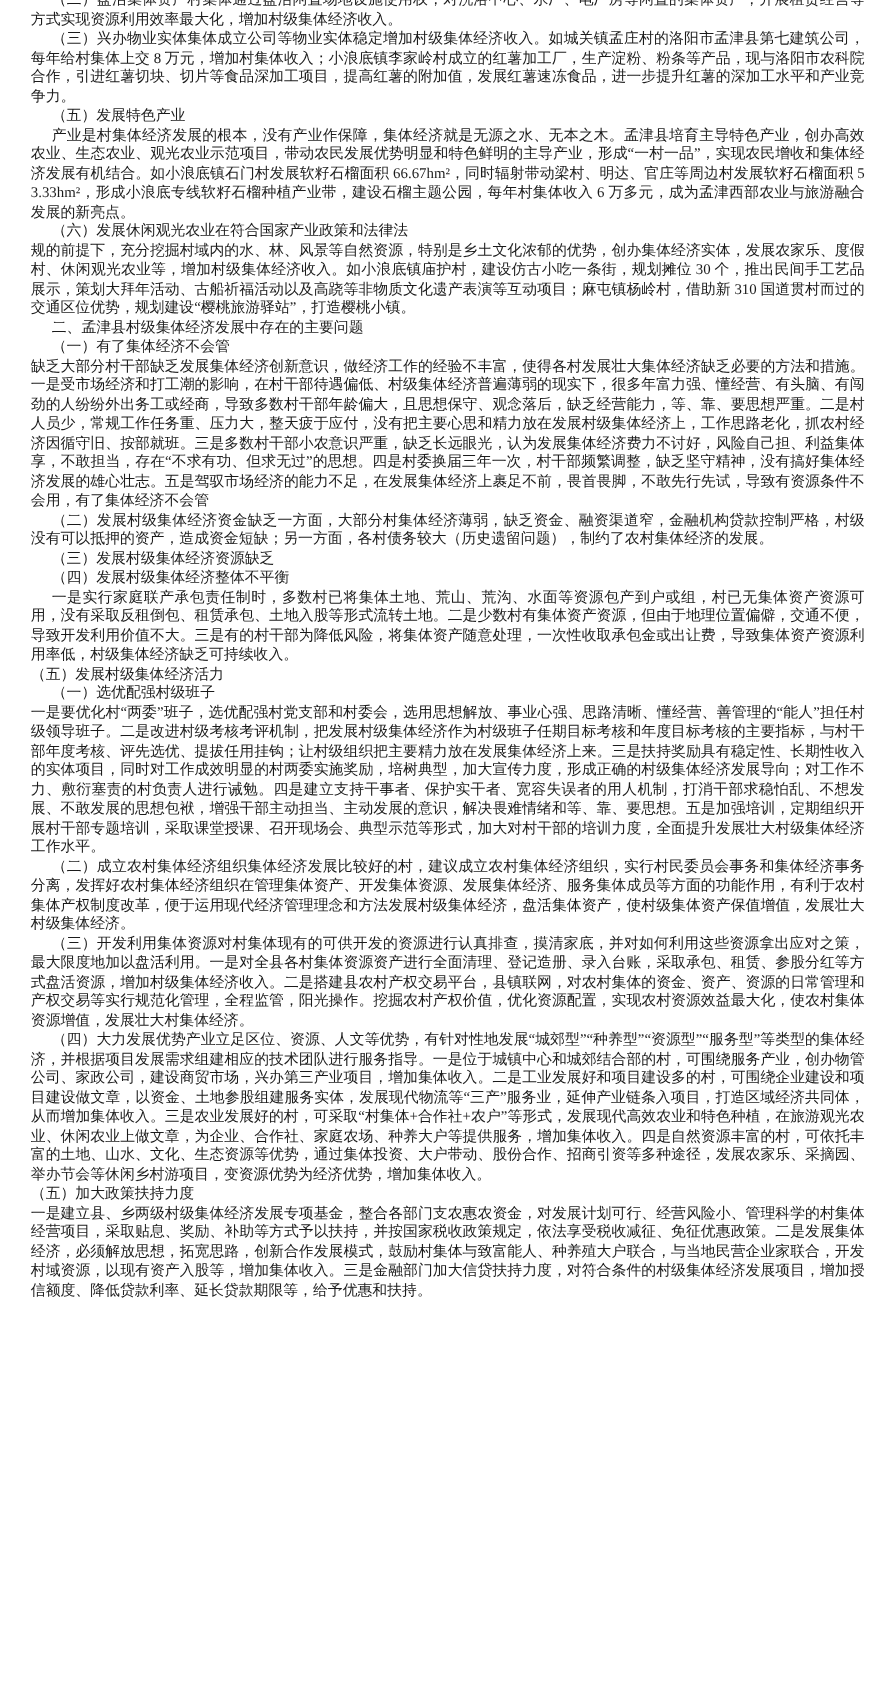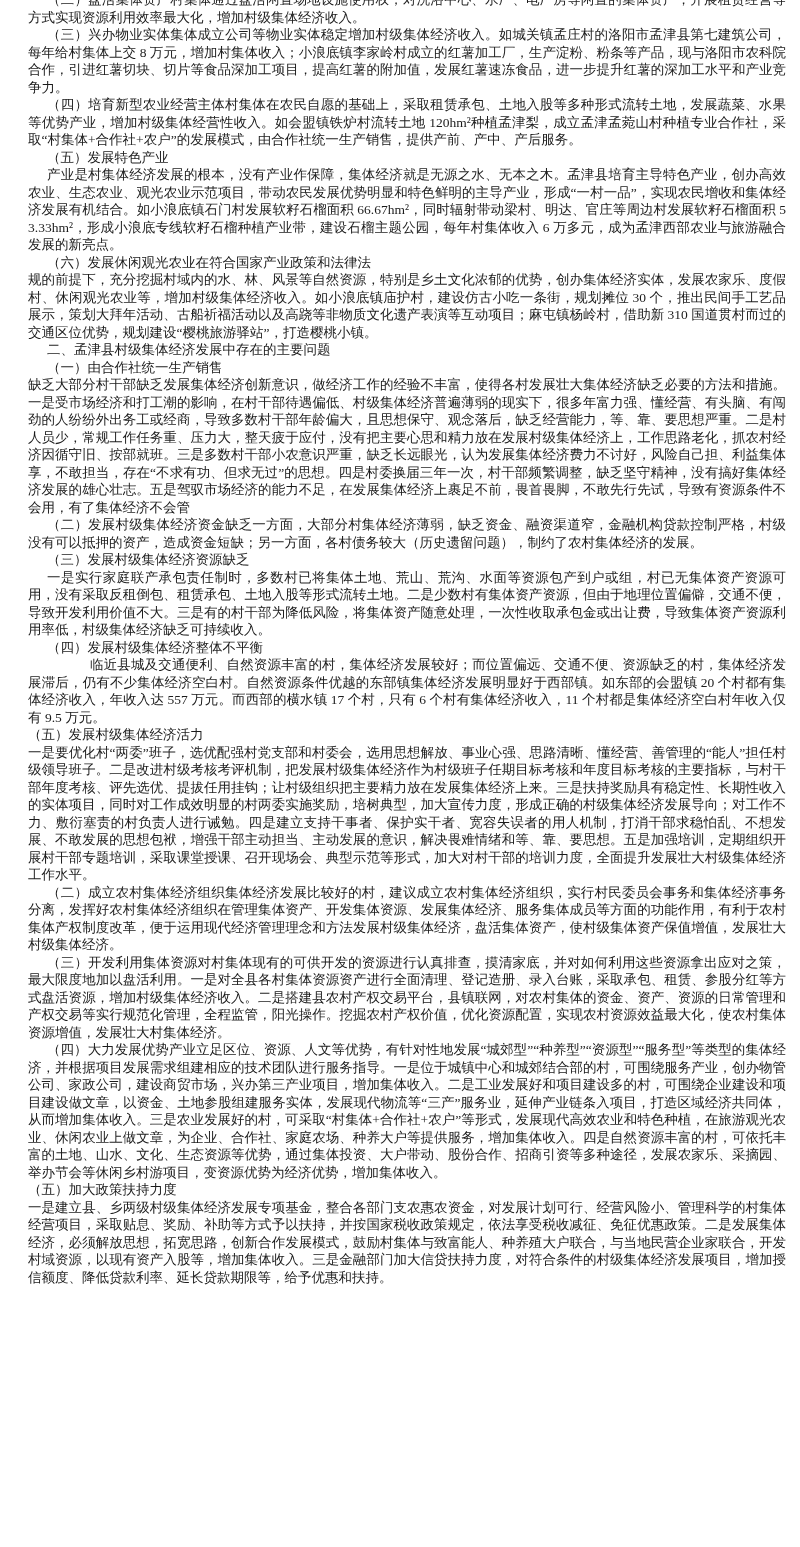--- a/index.html
+++ b/index.html
@@ -39,34 +39,33 @@
   .mneg { margin-left: -20px; }
   .gap  { margin-top: 56px; }
 </style>
 </head>
 <body>
 
 <div class="page">
   <div class="doc" id="doc-body">
       <p class="para m2 ti">（二）盘活集体资产村集体通过盘活闲置场地设施使用权，对洗浴中心、水厂、电厂房等闲置的集体资产，开展租赁经营等方式实现资源利用效率最大化，增加村级集体经济收入。</p>
       <p class="para ti">（三）兴办物业实体集体成立公司等物业实体稳定增加村级集体经济收入。如城关镇孟庄村的洛阳市孟津县第七建筑公司，每年给村集体上交 8 万元，增加村集体收入；小浪底镇李家岭村成立的红薯加工厂，生产淀粉、粉条等产品，现与洛阳市农科院合作，引进红薯切块、切片等食品深加工项目，提高红薯的附加值，发展红薯速冻食品，进一步提升红薯的深加工水平和产业竞争力。</p>
-      <p class="para ti">（四）培育新型农业经营主体村集体在农民自愿的基础上，采取租赁承包、土地入股等多种形式流转土地，发展蔬菜、水果等优势产业，增加村级集体经营性收入。如会盟镇铁炉村流转土地 120hm²种植孟津梨，成立孟津孟菀山村种植专业合作社，采取“村集体+合作社+农户”的发展模式，由合作社统一生产销售，提供产前、产中、产后服务。</p>
       <p class="para ti">（五）发展特色产业</p>
       <p class="para ti">产业是村集体经济发展的根本，没有产业作保障，集体经济就是无源之水、无本之木。孟津县培育主导特色产业，创办高效农业、生态农业、观光农业示范项目，带动农民发展优势明显和特色鲜明的主导产业，形成“一村一品”，实现农民增收和集体经济发展有机结合。如小浪底镇石门村发展软籽石榴面积 66.67hm²，同时辐射带动梁村、明达、官庄等周边村发展软籽石榴面积 53.33hm²，形成小浪底专线软籽石榴种植产业带，建设石榴主题公园，每年村集体收入 6 万多元，成为孟津西部农业与旅游融合发展的新亮点。</p>
       <p class="para ti">（六）发展休闲观光农业在符合国家产业政策和法律法</p>
       <p class="para">规的前提下，充分挖掘村域内的水、林、风景等自然资源，特别是乡土文化浓郁的优势，创办集体经济实体，发展农家乐、度假村、休闲观光农业等，增加村级集体经济收入。如小浪底镇庙护村，建设仿古小吃一条街，规划摊位 30 个，推出民间手工艺品展示，策划大拜年活动、古船祈福活动以及高跷等非物质文化遗产表演等互动项目；麻屯镇杨岭村，借助新 310 国道贯村而过的交通区位优势，规划建设“樱桃旅游驿站”，打造樱桃小镇。</p>
       <p class="para ti">二、孟津县村级集体经济发展中存在的主要问题</p>
-      <p class="para ti">（一）由合作社统一生产销售</p>
+      <p class="para ti">（一）有了集体经济不会管</p>
       <p class="para">缺乏大部分村干部缺乏发展集体经济创新意识，做经济工作的经验不丰富，使得各村发展壮大集体经济缺乏必要的方法和措施。一是受市场经济和打工潮的影响，在村干部待遇偏低、村级集体经济普遍薄弱的现实下，很多年富力强、懂经营、有头脑、有闯劲的人纷纷外出务工或经商，导致多数村干部年龄偏大，且思想保守、观念落后，缺乏经营能力，等、靠、要思想严重。二是村人员少，常规工作任务重、压力大，整天疲于应付，没有把主要心思和精力放在发展村级集体经济上，工作思路老化，抓农村经济因循守旧、按部就班。三是多数村干部小农意识严重，缺乏长远眼光，认为发展集体经济费力不讨好，风险自己担、利益集体享，不敢担当，存在“不求有功、但求无过”的思想。四是村委换届三年一次，村干部频繁调整，缺乏坚守精神，没有搞好集体经济发展的雄心壮志。五是驾驭市场经济的能力不足，在发展集体经济上裹足不前，畏首畏脚，不敢先行先试，导致有资源条件不会用，有了集体经济不会管</p>
       <p class="para m1 ti">（二）发展村级集体经济资金缺乏一方面，大部分村集体经济薄弱，缺乏资金、融资渠道窄，金融机构贷款控制严格，村级没有可以抵押的资产，造成资金短缺；另一方面，各村债务较大（历史遗留问题），制约了农村集体经济的发展。</p>
       <p class="para m1 ti">（三）发展村级集体经济资源缺乏</p>
+      <p class="para m1 ti">（四）发展村级集体经济整体不平衡</p>
       <p class="para m3 ti">一是实行家庭联产承包责任制时，多数村已将集体土地、荒山、荒沟、水面等资源包产到户或组，村已无集体资产资源可用，没有采取反租倒包、租赁承包、土地入股等形式流转土地。二是少数村有集体资产资源，但由于地理位置偏僻，交通不便，导致开发利用价值不大。三是有的村干部为降低风险，将集体资产随意处理，一次性收取承包金或出让费，导致集体资产资源利用率低，村级集体经济缺乏可持续收入。</p>
-      <p class="para m1 ti">（四）发展村级集体经济整体不平衡</p>
-      <p class="para m3 ti2 gap">临近县城及交通便利、自然资源丰富的村，集体经济发展较好；而位置偏远、交通不便、资源缺乏的村，集体经济发展滞后，仍有不少集体经济空白村。自然资源条件优越的东部镇集体经济发展明显好于西部镇。如东部的会盟镇 20 个村都有集体经济收入，年收入达 557 万元。而西部的横水镇 17 个村，只有 6 个村有集体经济收入，11 个村都是集体经济空白村年收入仅有 9.5 万元。</p>
       <p class="para m4">（五）发展村级集体经济活力</p>
+      <p class="para m1 ti">（一）选优配强村级班子</p>
       <p class="para mneg">一是要优化村“两委”班子，选优配强村党支部和村委会，选用思想解放、事业心强、思路清晰、懂经营、善管理的“能人”担任村级领导班子。二是改进村级考核考评机制，把发展村级集体经济作为村级班子任期目标考核和年度目标考核的主要指标，与村干部年度考核、评先选优、提拔任用挂钩；让村级组织把主要精力放在发展集体经济上来。三是扶持奖励具有稳定性、长期性收入的实体项目，同时对工作成效明显的村两委实施奖励，培树典型，加大宣传力度，形成正确的村级集体经济发展导向；对工作不力、敷衍塞责的村负责人进行诫勉。四是建立支持干事者、保护实干者、宽容失误者的用人机制，打消干部求稳怕乱、不想发展、不敢发展的思想包袱，增强干部主动担当、主动发展的意识，解决畏难情绪和等、靠、要思想。五是加强培训，定期组织开展村干部专题培训，采取课堂授课、召开现场会、典型示范等形式，加大对村干部的培训力度，全面提升发展壮大村级集体经济工作水平。</p>
       <p class="para m3 ti">（二）成立农村集体经济组织集体经济发展比较好的村，建议成立农村集体经济组织，实行村民委员会事务和集体经济事务分离，发挥好农村集体经济组织在管理集体资产、开发集体资源、发展集体经济、服务集体成员等方面的功能作用，有利于农村集体产权制度改革，便于运用现代经济管理理念和方法发展村级集体经济，盘活集体资产，使村级集体资产保值增值，发展壮大村级集体经济。</p>
       <p class="para mneg ti">（三）开发利用集体资源对村集体现有的可供开发的资源进行认真排查，摸清家底，并对如何利用这些资源拿出应对之策，最大限度地加以盘活利用。一是对全县各村集体资源资产进行全面清理、登记造册、录入台账，采取承包、租赁、参股分红等方式盘活资源，增加村级集体经济收入。二是搭建县农村产权交易平台，县镇联网，对农村集体的资金、资产、资源的日常管理和产权交易等实行规范化管理，全程监管，阳光操作。挖掘农村产权价值，优化资源配置，实现农村资源效益最大化，使农村集体资源增值，发展壮大村集体经济。</p>
       <p class="para m3 ti">（四）大力发展优势产业立足区位、资源、人文等优势，有针对性地发展“城郊型”“种养型”“资源型”“服务型”等类型的集体经济，并根据项目发展需求组建相应的技术团队进行服务指导。一是位于城镇中心和城郊结合部的村，可围绕服务产业，创办物管公司、家政公司，建设商贸市场，兴办第三产业项目，增加集体收入。二是工业发展好和项目建设多的村，可围绕企业建设和项目建设做文章，以资金、土地参股组建服务实体，发展现代物流等“三产”服务业，延伸产业链条入项目，打造区域经济共同体，从而增加集体收入。三是农业发展好的村，可采取“村集体+合作社+农户”等形式，发展现代高效农业和特色种植，在旅游观光农业、休闲农业上做文章，为企业、合作社、家庭农场、种养大户等提供服务，增加集体收入。四是自然资源丰富的村，可依托丰富的土地、山水、文化、生态资源等优势，通过集体投资、大户带动、股份合作、招商引资等多种途径，发展农家乐、采摘园、举办节会等休闲乡村游项目，变资源优势为经济优势，增加集体收入。</p>
       <p class="para">（五）加大政策扶持力度</p>
       <p class="para mneg">一是建立县、乡两级村级集体经济发展专项基金，整合各部门支农惠农资金，对发展计划可行、经营风险小、管理科学的村集体经营项目，采取贴息、奖励、补助等方式予以扶持，并按国家税收政策规定，依法享受税收减征、免征优惠政策。二是发展集体经济，必须解放思想，拓宽思路，创新合作发展模式，鼓励村集体与致富能人、种养殖大户联合，与当地民营企业家联合，开发村域资源，以现有资产入股等，增加集体收入。三是金融部门加大信贷扶持力度，对符合条件的村级集体经济发展项目，增加授信额度、降低贷款利率、延长贷款期限等，给予优惠和扶持。</p>
     </div>
 </div>
 
 </body></html>

